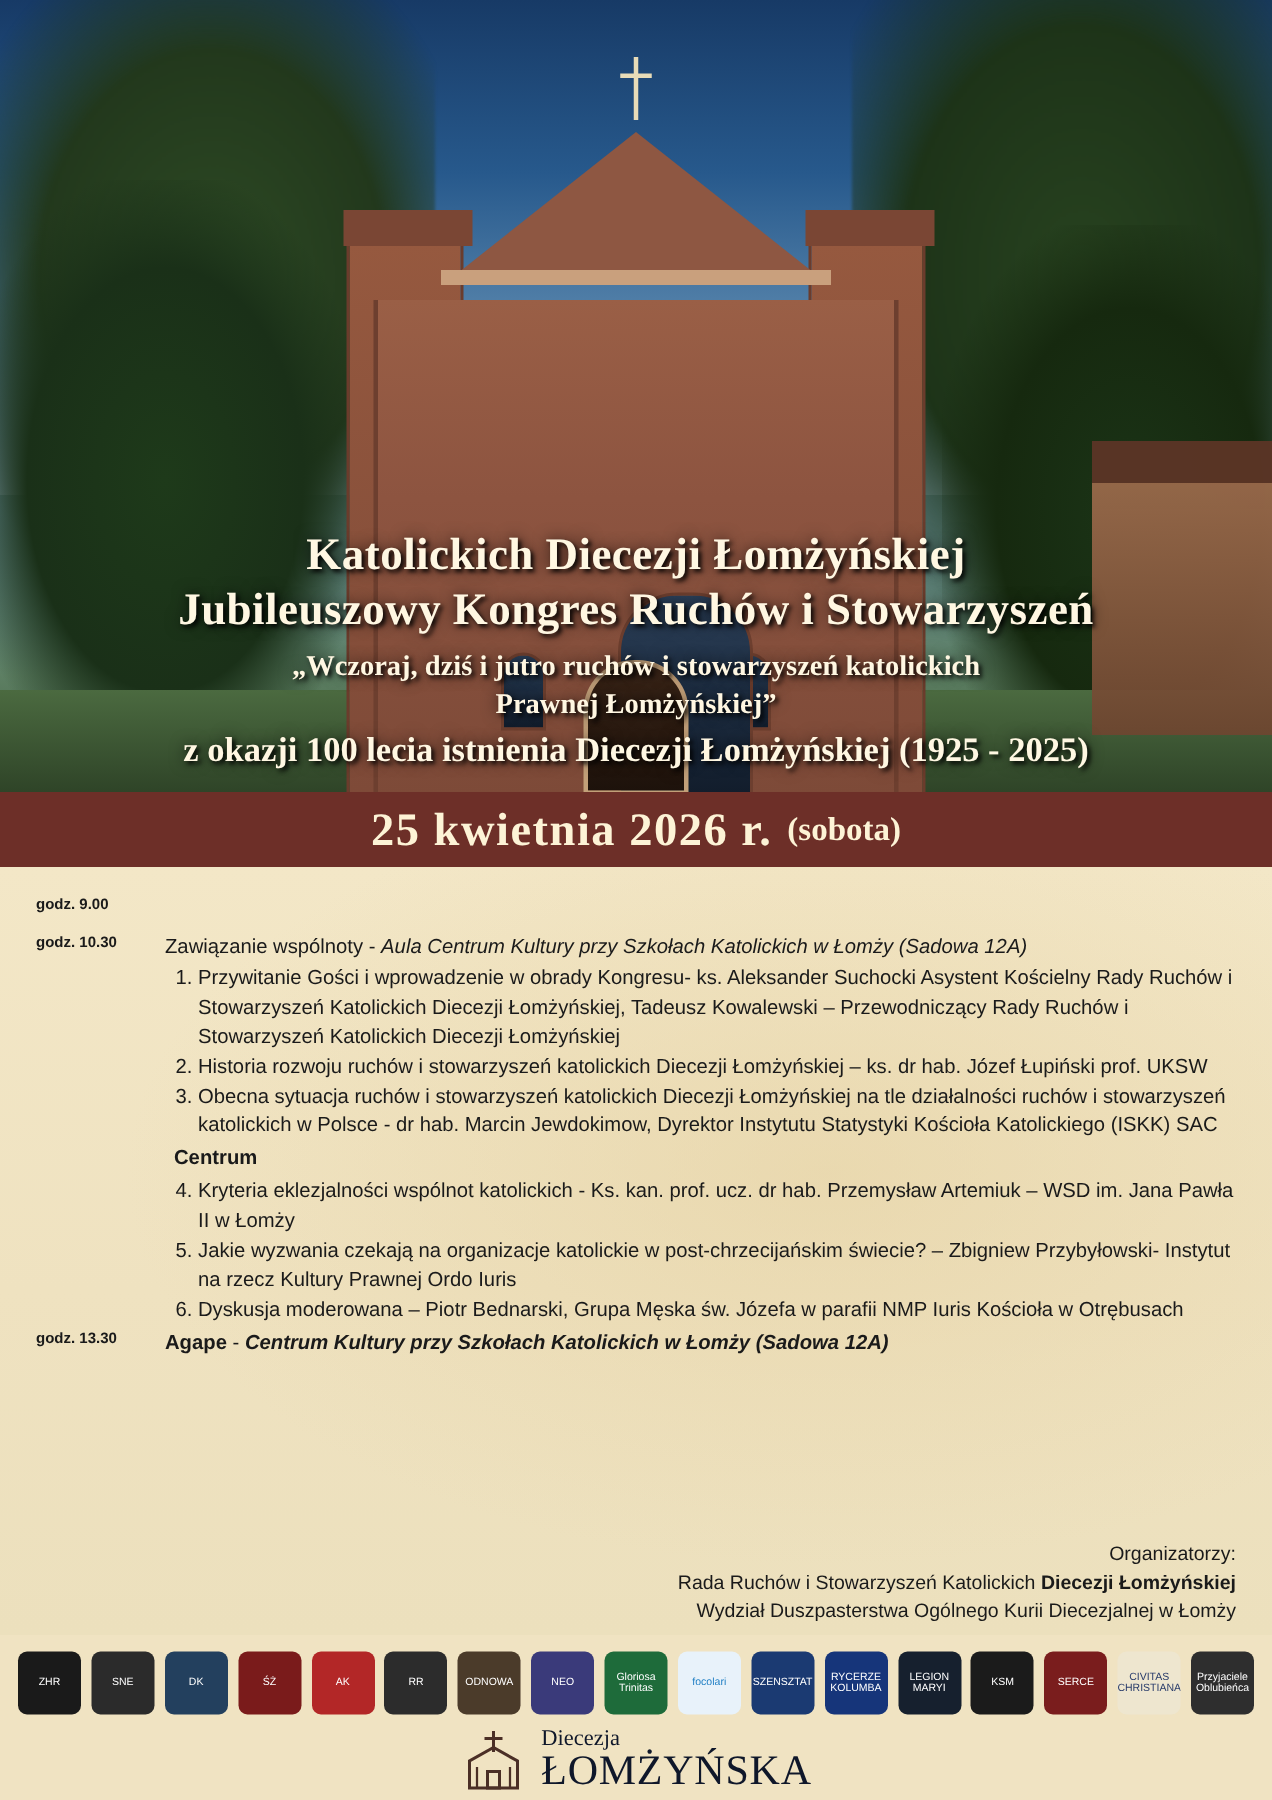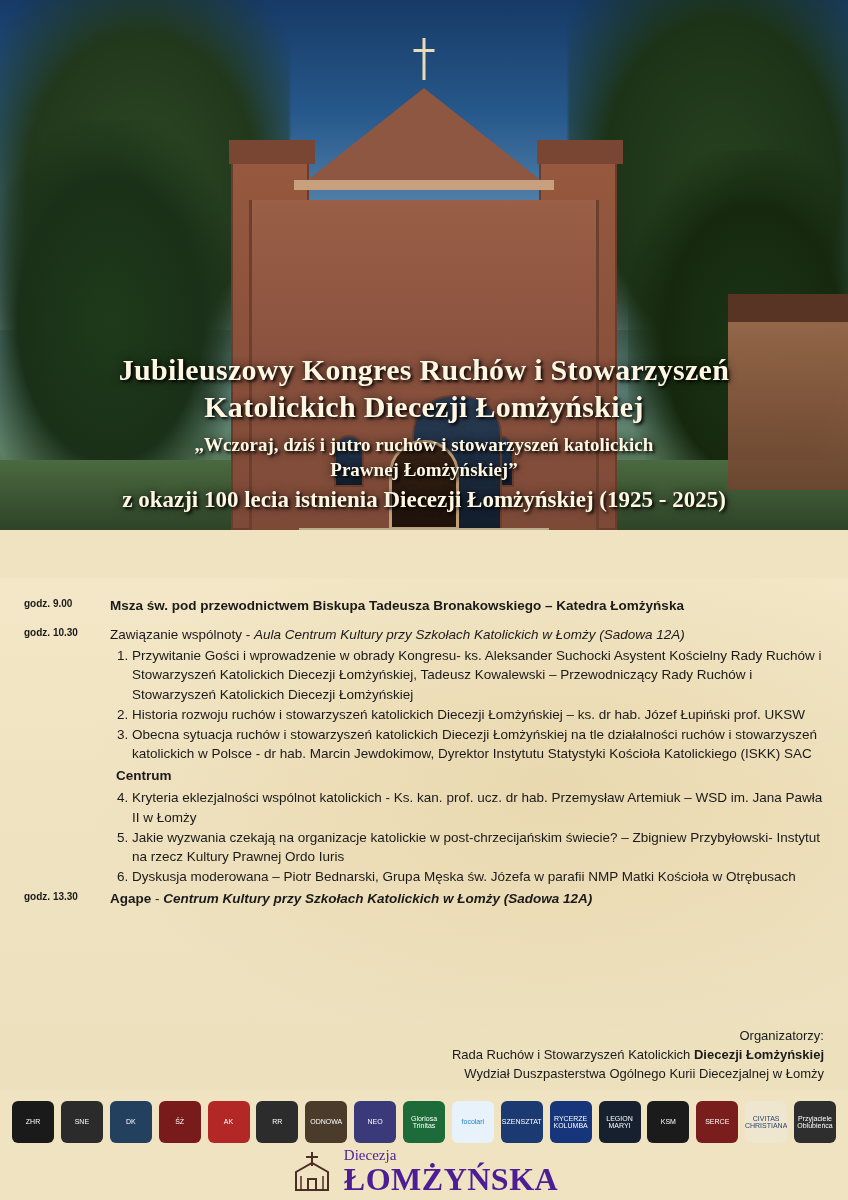--- a/index.html
+++ b/index.html
@@ -250,25 +250,25 @@
     bottom: 4px; left: 0; width: 848px;
     display: flex; align-items: center; justify-content: center;
     gap: 10px;
   }
   .dio-mark {
     width: 44px; height: 44px;
     position: relative;
   }
   .dio-text {
     font-family: "Liberation Serif", serif;
-    color: #4c1d95;
+    color: #0f172a;
     line-height: 1.02;
   }
   .dio-text .l1 { font-size: 15px; }
-  .dio-text .l2 { font-size: 32px; font-weight: bold; letter-spacing: .5px; }
+  .dio-text .l2 { font-size: 28px; font-weight: normal; letter-spacing: .5px; }
 </style>
 </head>
 <body>
 
 <div id="poster">
 
   <div class="photo">
     <div class="sky"></div>
     <div class="tree-left"></div>
     <div class="tree-left2"></div>
@@ -292,54 +292,55 @@
         <div class="window w-main"></div>
         <div class="door"></div>
         <div class="steps"></div>
       </div>
       <div class="gable"></div>
       <div class="gable-trim"></div>
       <div class="cross"></div>
     </div>
 
     <div class="title-wrap">
+      <div class="title-1">Katolickich Diecezji Łomżyńskiej</div>
       <div class="title-1">Jubileuszowy Kongres Ruchów i Stowarzyszeń</div>
-      <div class="title-1">Katolickich Diecezji Łomżyńskiej</div>
       <div class="title-sub">„Wczoraj, dziś i jutro ruchów i stowarzyszeń katolickich</div>
       <div class="title-sub" style="margin-top:0">Prawnej Łomżyńskiej”</div>
       <div class="title-sub2">z okazji 100 lecia istnienia Diecezji Łomżyńskiej (1925 - 2025)</div>
     </div>
   </div>
 
+  <div class="date-bar">
+    <span class="date-main">25 kwietnia  2026 r.</span>
+    <span class="date-day">(sobota)</span>
+  </div>
 
   <div class="program">
 
     <div class="row block-1">
       <div class="hour">godz. 9.00</div>
-      <div class="row-body">
-        <span class="lead">Msza św. pod przewodnictwem  Biskupa Tadeusza Bronakowskiego – Katedra Łomżyńska</span>
-      </div>
     </div>
 
     <div class="row">
       <div class="hour">godz. 10.30</div>
       <div class="row-body">
         <div>
           <span>Zawiązanie wspólnoty - </span><span class="ital">Aula Centrum Kultury przy Szkołach Katolickich w Łomży (Sadowa 12A)</span>
         </div>
         <ol class="items">
           <li>Przywitanie Gości i wprowadzenie w obrady Kongresu- ks. Aleksander Suchocki Asystent Kościelny Rady Ruchów i Stowarzyszeń Katolickich Diecezji Łomżyńskiej, Tadeusz Kowalewski – Przewodniczący Rady Ruchów i Stowarzyszeń Katolickich Diecezji Łomżyńskiej</li>
           <li>Historia rozwoju  ruchów i stowarzyszeń katolickich Diecezji Łomżyńskiej – ks. dr hab. Józef Łupiński prof. UKSW</li>
           <li>Obecna sytuacja  ruchów i stowarzyszeń katolickich  Diecezji Łomżyńskiej na tle działalności ruchów i stowarzyszeń katolickich w Polsce - dr hab. Marcin Jewdokimow, Dyrektor Instytutu Statystyki Kościoła Katolickiego (ISKK)  SAC</li>
         </ol>
         <div class="break-word">Centrum</div>
         <ol class="items" start="4">
           <li>Kryteria eklezjalności wspólnot katolickich - Ks. kan. prof. ucz. dr hab. Przemysław Artemiuk – WSD im. Jana Pawła II w Łomży</li>
           <li>Jakie wyzwania czekają na organizacje katolickie w post-chrzecijańskim świecie? – Zbigniew Przybyłowski- Instytut na rzecz Kultury Prawnej Ordo Iuris</li>
-          <li>Dyskusja moderowana – Piotr Bednarski,  Grupa Męska św. Józefa w parafii NMP Matki Kościoła w Otrębusach</li>
+          <li>Dyskusja moderowana – Piotr Bednarski,  Grupa Męska św. Józefa w parafii NMP Iuris Kościoła w Otrębusach</li>
         </ol>
       </div>
     </div>
 
     <div class="row agape-row">
       <div class="hour">godz. 13.30</div>
       <div class="row-body">
         <span class="lead">Agape</span><span>  -  </span><span class="ital lead">Centrum Kultury przy Szkołach Katolickich w Łomży (Sadowa 12A)</span>
       </div>
     </div>

